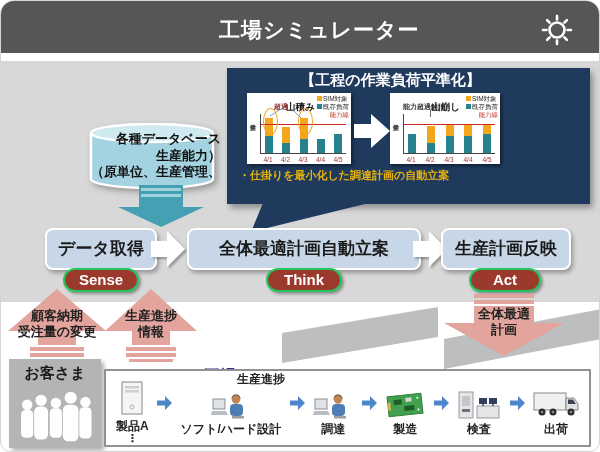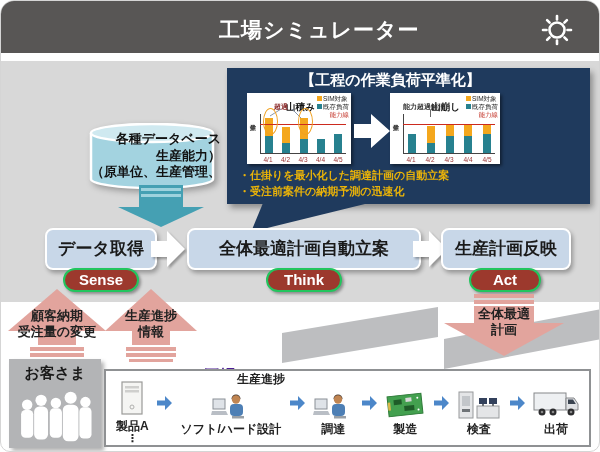--- a/index.html
+++ b/index.html
@@ -205,21 +205,20 @@
           <div class="mc-xlab">4/1</div>
           <div class="mc-xlab">4/2</div>
           <div class="mc-xlab">4/3</div>
           <div class="mc-xlab">4/4</div>
           <div class="mc-xlab">4/5</div>
         </div>
     </div>
 
     <div id="bullets">
       <div class="bullet">・仕掛りを最小化した調達計画の自動立案</div>
-      <div class="bullet">・受注前案件の納期予測の迅速化</div>
     </div>
   </div>
 
   <svg id="panel-tail" width="126" height="30" viewBox="0 0 126 30">
     <polygon points="16,0 122,0 4,29" fill="#1f3a5d"></polygon>
   </svg>
 
   <svg id="cyl" width="126" height="70" viewBox="0 0 126 70" style="filter:drop-shadow(3px 3px 3px rgba(0,0,0,.3));">
     <path d="M2,10 L2,56 A61,9 0 0 0 124,56 L124,10" fill="#a3d3e0" stroke="#fff" stroke-width="2.5"></path>
     <ellipse cx="63" cy="10" rx="61" ry="9" fill="#cfe9f0" stroke="#fff" stroke-width="2.5"></ellipse>

